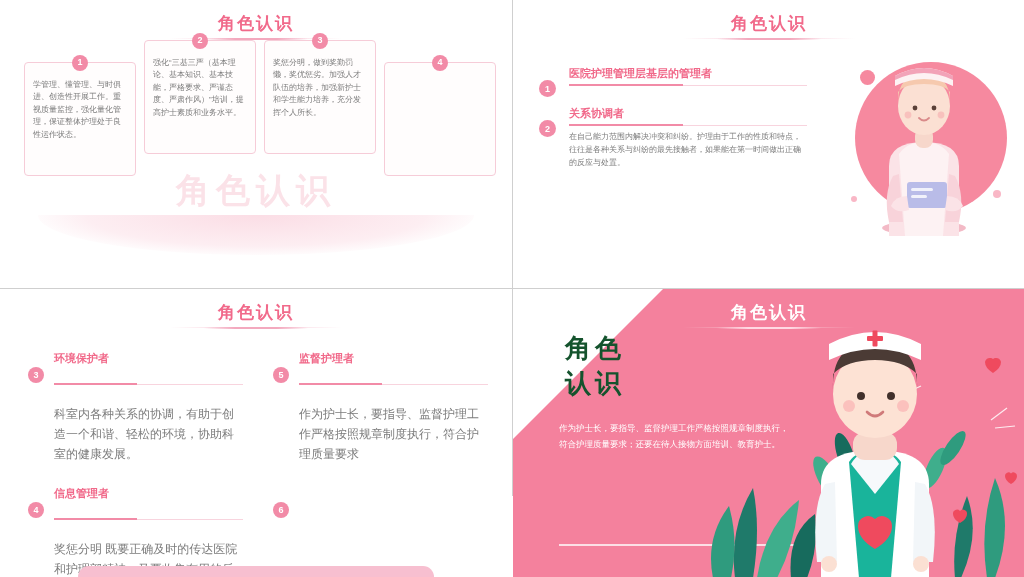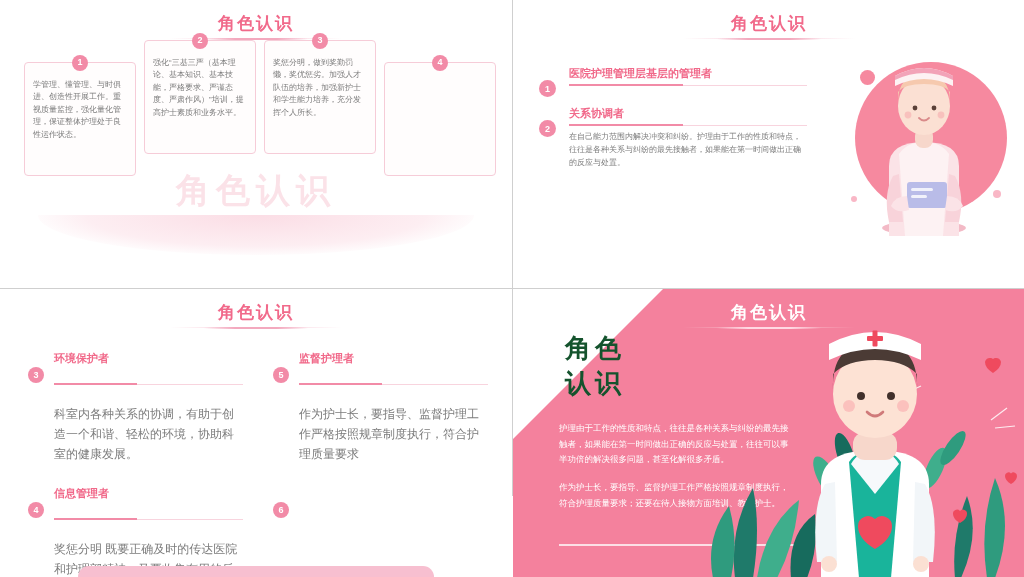--- a/index.html
+++ b/index.html
@@ -276,21 +276,20 @@
     <div class="title-wrap">
       <span class="title">角色认识</span>
     </div>
 
     <div class="wm">
       <div>角色</div>
       <div>认识</div>
     </div>
 
     <div class="para">
-      <p>护理由于工作的性质和特点，往往是各种关系与纠纷的最先接触者，如果能在第一时间做出正确的反应与处置，往往可以事半功倍的解决很多问题，甚至化解很多矛盾。</p>
       <p>作为护士长，要指导、监督护理工作严格按照规章制度执行，符合护理质量要求；还要在待人接物方面培训、教育护士。</p>
     </div>
     <div class="uline"></div>
 
     <svg class="leafbg" viewBox="0 0 330 250">
       <path d="M40 250 Q34 200 58 160 Q66 200 58 250 Z" fill="#1f7a6a"></path>
       <path d="M18 250 Q10 210 34 178 Q44 214 36 250 Z" fill="#2f9b7e"></path>
       <path d="M62 250 Q70 198 104 172 Q100 216 82 250 Z" fill="#3fae8c"></path>
       <path d="M96 250 Q92 206 120 186 Q124 220 112 250 Z" fill="#176b5d"></path>
       <path d="M300 250 Q320 196 300 150 Q284 198 292 250 Z" fill="#2f9b7e"></path>

